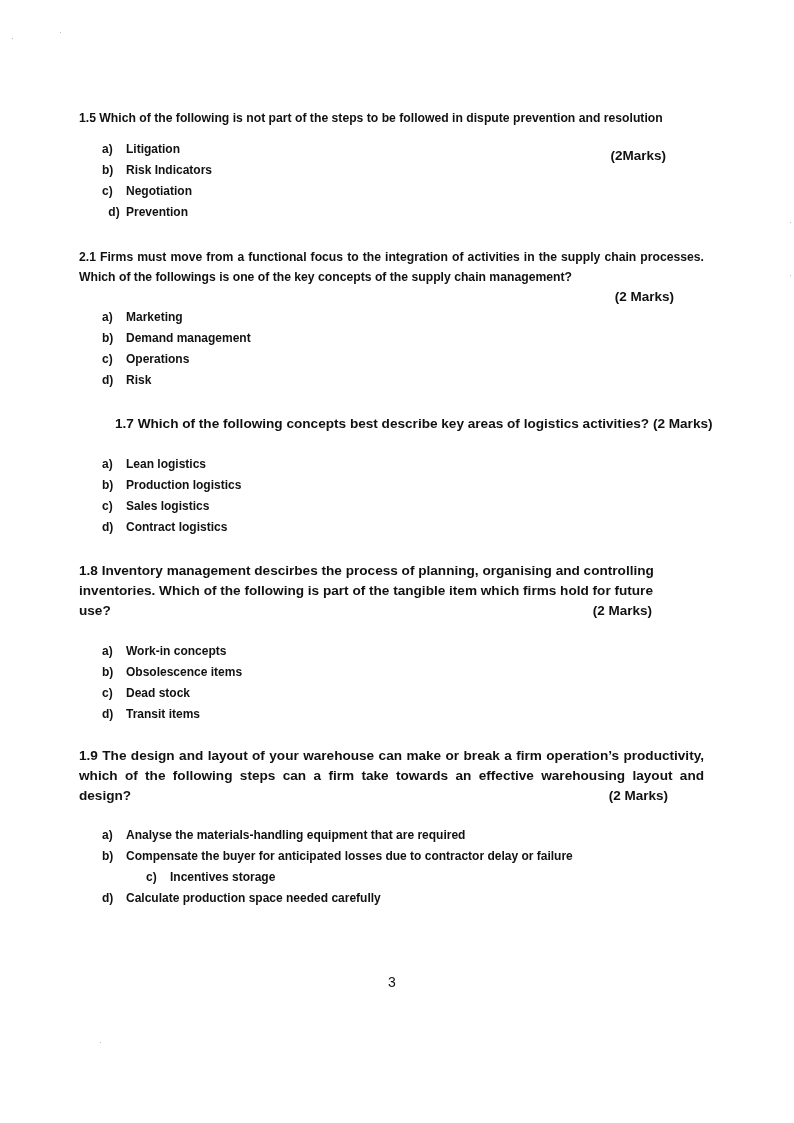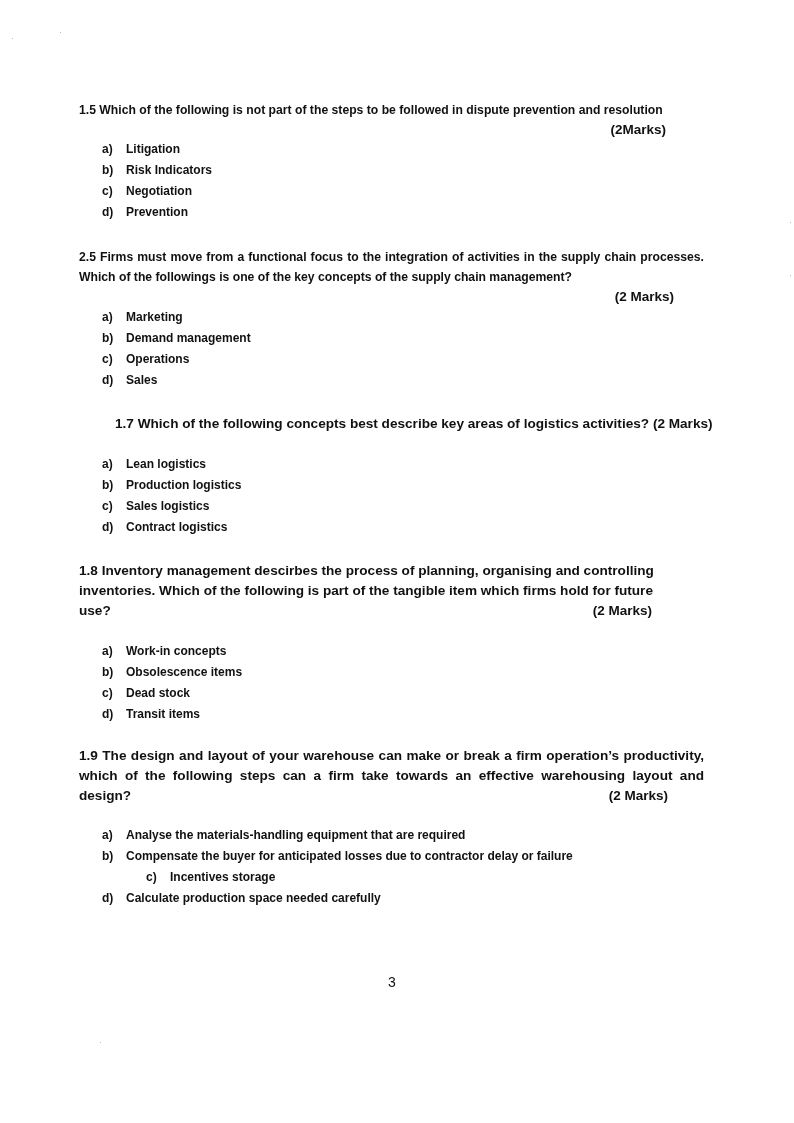--- a/index.html
+++ b/index.html
@@ -18,37 +18,37 @@
   </style>
 </head>
 <body>
 
 <div class="speck" style="left:12px;top:38px;"></div>
 <div class="speck" style="left:60px;top:32px;"></div>
 <div class="speck" style="left:790px;top:222px;"></div>
 <div class="speck" style="left:790px;top:275px;"></div>
 <div class="speck" style="left:100px;top:1042px;"></div>
 
-<div class="q" style="top:100px; width:625px;">
+<div class="q" style="top:108px; width:625px;">
   <p class="qtext small" style="white-space:nowrap;">1.5 Which of the following is not part of the steps to be followed in dispute prevention and resolution</p>
-  <span class="marks" style="padding-right:38px;">(2Marks)</span>
+  <span class="marks" style="padding-right:38px;margin-top:18px;">(2Marks)</span>
 </div>
 <div class="opt" style="top:139px;"><span class="lbl">a)</span><span>Litigation</span></div>
 <div class="opt" style="top:160px;"><span class="lbl">b)</span><span>Risk Indicators</span></div>
 <div class="opt" style="top:181px;"><span class="lbl">c)</span><span>Negotiation</span></div>
-<div class="opt" style="top:202px;"><span class="lbl">d)</span><span>Prevention</span></div>
+<div class="opt" style="top:202px;text-align:center;"><span class="lbl">d)</span><span>Prevention</span></div>
 
 <div class="q" style="top:247px;">
-  <p class="qtext small justify">2.5 Firms must move from a functional focus to the integration of activities in the supply chain processes. Which of the followings is one of the key concepts of the supply chain management?</p>
+  <p class="qtext small justify">2.1 Firms must move from a functional focus to the integration of activities in the supply chain processes. Which of the followings is one of the key concepts of the supply chain management?</p>
   <span class="marks" style="padding-right:30px;">(2 Marks)</span>
 </div>
 <div class="opt" style="top:307px;"><span class="lbl">a)</span><span>Marketing</span></div>
 <div class="opt" style="top:328px;"><span class="lbl">b)</span><span>Demand management</span></div>
 <div class="opt" style="top:349px;"><span class="lbl">c)</span><span>Operations</span></div>
-<div class="opt" style="top:370px;"><span class="lbl">d)</span><span>Sales</span></div>
+<div class="opt" style="top:370px;"><span class="lbl">d)</span><span>Risk</span></div>
 
 <div class="q" style="top:414px; width:640px;margin-left:36px;">
   <p class="qtext" style="font-size:13.6px; white-space:nowrap;"><span>1.7 Which of the following concepts best describe key areas of logistics activities?</span> <span class="inline-marks">(2 Marks)</span></p>
 </div>
 <div class="opt" style="top:454px;"><span class="lbl">a)</span><span>Lean logistics</span></div>
 <div class="opt" style="top:475px;"><span class="lbl">b)</span><span>Production logistics</span></div>
 <div class="opt" style="top:496px;"><span class="lbl">c)</span><span>Sales logistics</span></div>
 <div class="opt" style="top:517px;"><span class="lbl">d)</span><span>Contract logistics</span></div>
 
 <div class="q" style="top:561px; width:600px;">

